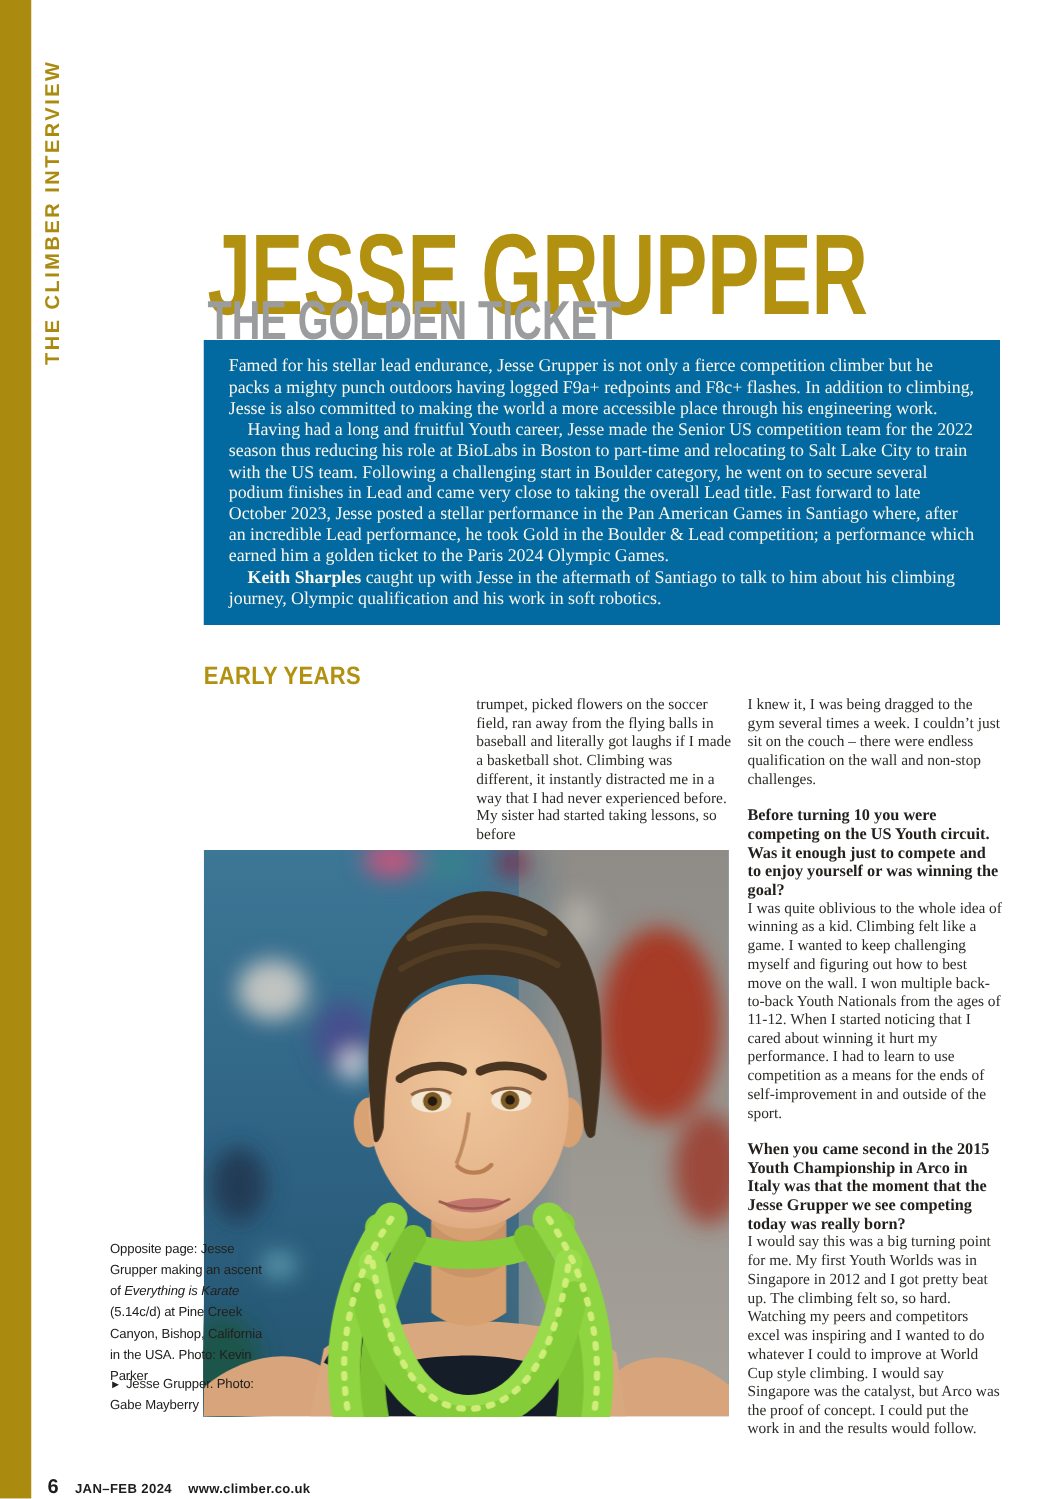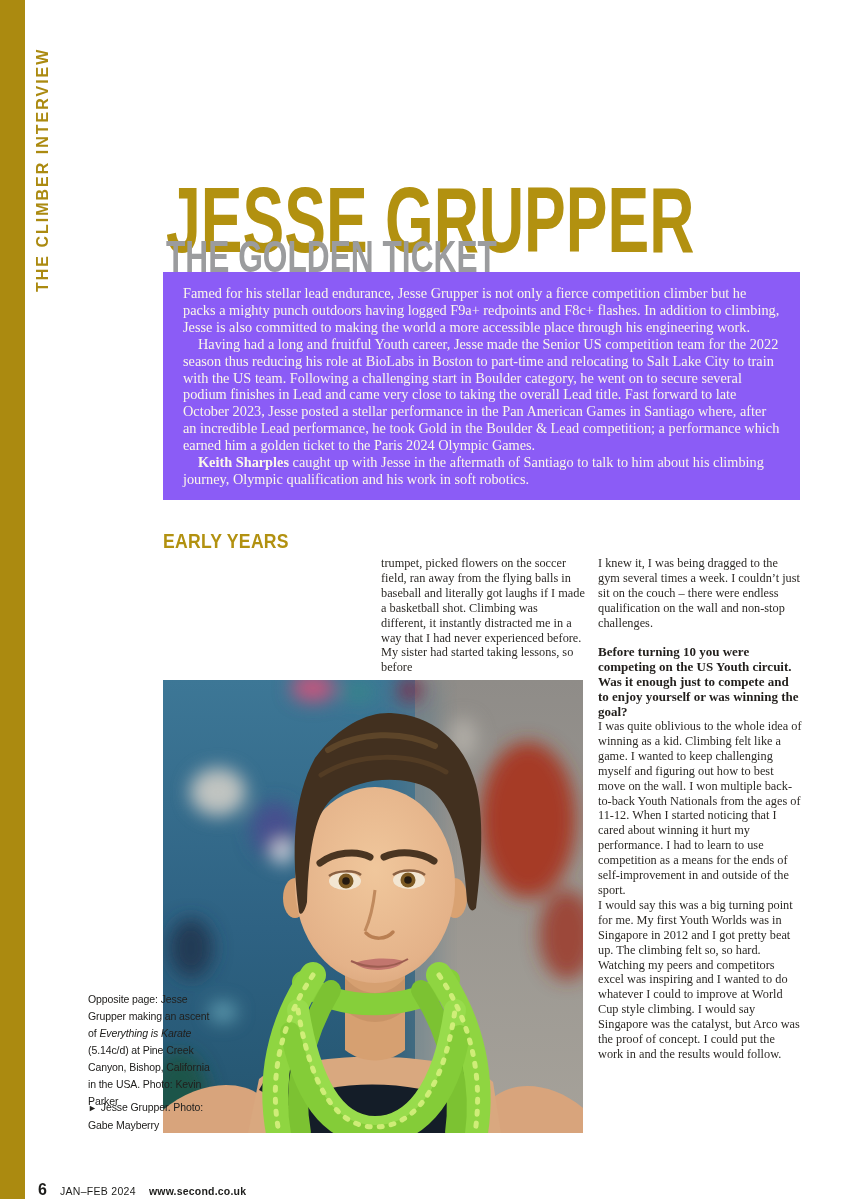--- a/index.html
+++ b/index.html
@@ -13,21 +13,21 @@
         letter-spacing:2px;color:#ab8a10;}
 
   
   .title{position:absolute;left:166px;top:112px;font-size:92px;font-weight:bold;
         line-height:1;color:#b29110;transform:scaleX(0.68);transform-origin:0 0;white-space:nowrap;}
   .subtitle{position:absolute;left:166px;top:198px;font-size:44px;font-weight:bold;
         line-height:1;color:#9b9c9e;transform:scaleX(0.72);transform-origin:0 0;white-space:nowrap;}
 
   
   .intro-box{position:absolute;left:163px;top:272px;width:637px;box-sizing:border-box;
-        background:#8b5cf6;color:#fbf7ea;padding:13px 20px 12px 20px;
+        background:#0369a1;color:#fbf7ea;padding:13px 20px 12px 20px;
         font-family:"Liberation Serif",serif;font-size:14.3px;line-height:16.9px;}
   .intro-box p{margin:0;}
   .intro-box p.indent{text-indent:15px;}
 
   
   .section-title{position:absolute;left:163px;top:530px;font-size:20px;font-weight:bold;
         color:#b29110;transform:scaleX(0.88);transform-origin:0 0;white-space:nowrap;letter-spacing:.3px;}
   .col{position:absolute;top:556px;font-family:"Liberation Serif",serif;
         font-size:12.3px;line-height:14.9px;color:#2d2a26;}
   .col1{left:163px;width:209px;}
@@ -45,21 +45,21 @@
   .caption{position:absolute;left:40px;width:124px;font-size:10.5px;line-height:17px;
         font-weight:normal;color:#21201e;letter-spacing:-.1px;margin-left:48px;}
   .caption-opposite{top:991px;}
   .caption-photo{top:1099px;}
   .caption .it{font-style:italic;}
   .caption .arrow{font-size:9px;letter-spacing:1px;}
 
   
   .footer{position:absolute;left:38px;top:1145px;display:flex;align-items:baseline;gap:13px;color:#1d1d1b;}
   .footer .pagenum{font-size:16px;font-weight:bold;}
-  .footer .issue{font-size:10.5px;font-weight:normal;letter-spacing:.3px;margin-top:40px;}
+  .footer .issue{font-size:10.5px;font-weight:bold;letter-spacing:.3px;margin-top:40px;}
   .footer .site{font-size:10.5px;font-weight:bold;letter-spacing:.2px;}
 </style>
 </head>
 <body>
 
 <div class="page">
 
   <div class="goldbar"></div>
   <div class="vertical-label">THE CLIMBER INTERVIEW</div>
 
@@ -78,20 +78,21 @@
   </div>
 
   <div class="col col2">
     <p class="a">trumpet, picked flowers on the soccer field, ran away from the flying balls in baseball and literally got laughs if I made a basketball shot. Climbing was different, it instantly distracted me in a way that I had never experienced before. My sister had started taking lessons, so before</p>
   </div>
 
   <div class="col col3">
     <p class="a">I knew it, I was being dragged to the gym several times a week. I couldn’t just sit on the couch – there were endless qualification on the wall and non-stop challenges.</p>
     <p class="q">Before turning 10 you were competing on the US Youth circuit. Was it enough just to compete and to enjoy yourself or was winning the goal?</p>
     <p class="a">I was quite oblivious to the whole idea of winning as a kid. Climbing felt like a game. I wanted to keep challenging myself and figuring out how to best move on the wall. I won multiple back-to-back Youth Nationals from the ages of 11-12. When I started noticing that I cared about winning it hurt my performance. I had to learn to use competition as a means for the ends of self-improvement in and outside of the sport.</p>
+    <p class="q">When you came second in the 2015 Youth Championship in Arco in Italy was that the moment that the Jesse Grupper we see competing today was really born?</p>
     <p class="a">I would say this was a big turning point for me. My first Youth Worlds was in Singapore in 2012 and I got pretty beat up. The climbing felt so, so hard. Watching my peers and competitors excel was inspiring and I wanted to do whatever I could to improve at World Cup style climbing. I would say Singapore was the catalyst, but Arco was the proof of concept. I could put the work in and the results would follow.</p>
   </div>
 
   <div class="photo">
     <svg viewBox="0 0 420 453" preserveAspectRatio="none">
       <defs>
         <linearGradient id="bgBlue" x1="0" y1="0" x2="0" y2="1">
           <stop offset="0" stop-color="#3d7796"></stop>
             <stop offset=".55" stop-color="#2e6283"></stop>
             <stop offset="1" stop-color="#24556f"></stop>
@@ -187,16 +188,16 @@
     </svg>
   </div>
 
   <div class="caption caption-opposite"><span>Opposite page: Jesse Grupper making an ascent of </span><span class="it">Everything is Karate</span><span> (5.14c/d) at Pine Creek Canyon, Bishop, California in the USA. Photo: Kevin Parker</span></div>
 
   <div class="caption caption-photo"><span class="arrow">►</span><span> Jesse Grupper. Photo: Gabe Mayberry</span></div>
 
   <div class="footer">
     <span class="pagenum">6</span>
     <span class="issue">JAN–FEB 2024</span>
-    <span class="site">www.second.co.uk</span>
+    <span class="site">www.climber.co.uk</span>
   </div>
 
 </div>
 
 </body></html>

